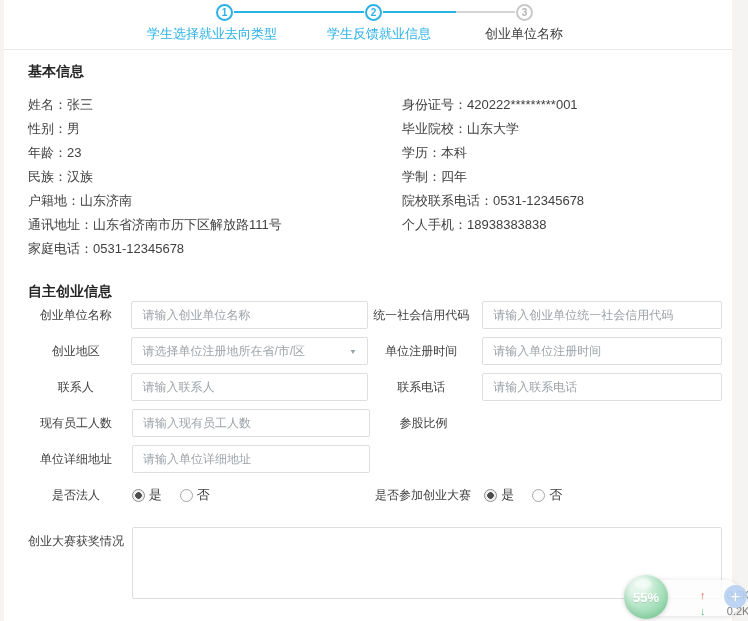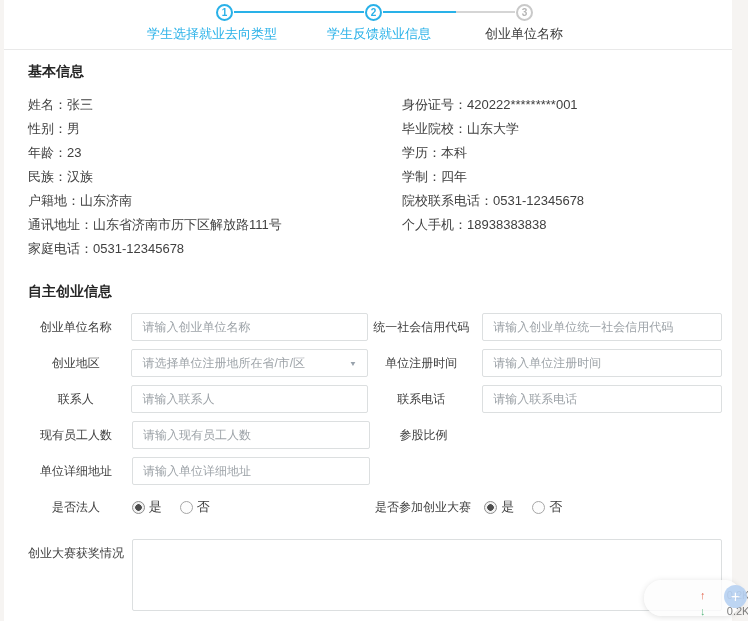--- a/index.html
+++ b/index.html
@@ -26,21 +26,21 @@
   .line-b2 { left:452px; width:59px; }
 
   
   .content { padding:13px 10px 0 24px; }
   .sec-title { font-size:14px; font-weight:bold; color:#262626; }
   .basic-title { margin-bottom:12px; }
   .cols { display:flex; }
   .col-left { width:374px; }
   .col-right { flex:1; }
   .info-line { font-size:13px; color:#404040; line-height:24px; white-space:nowrap; }
-  .startup-title { margin-top:22px; margin-bottom:12px; }
+  .startup-title { margin-top:22px; }
 
   
   .form-row { display:flex; align-items:center; margin-bottom:8px; }
   .lbl { font-size:12px; color:#404040; text-align:center; margin-right:8px; white-space:nowrap; }
   .lbl-l { width:96px; }
   .lbl-r { width:107px; }
   .inp { width:238px; height:28px; border:1px solid #dcdfe0; border-radius:2px; padding:0 10px;
     font-size:12px; color:#333; font-family:"Liberation Sans",sans-serif; background:#fff; outline:none; }
   .inp-r { width:241px; }
   .inp::placeholder { color:#9da3a8; opacity:1; }
@@ -201,15 +201,18 @@
         <div class="speed-line">
           <span class="arrow arrow-up">↑</span>
           <span class="spd">0.2K/s</span>
         </div>
         <div class="speed-line">
           <span class="arrow arrow-down">↓</span>
           <span class="spd">0.2K/s</span>
         </div>
       </div>
     </div>
+    <div class="orb">
+      <span>55%</span>
+    </div>
     <button class="plus-btn">+</button>
   </div>
 </div>
 
 </body></html>

